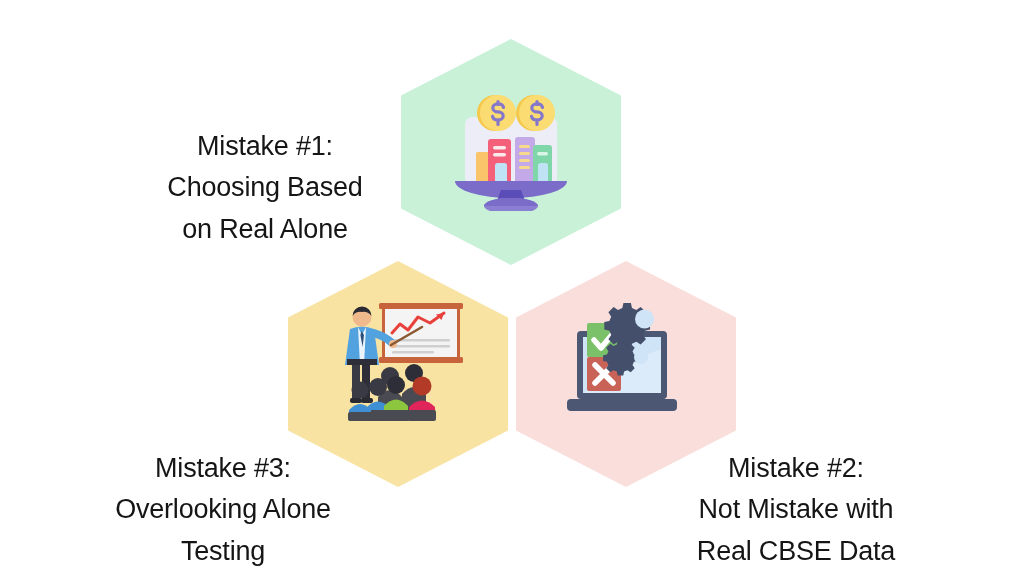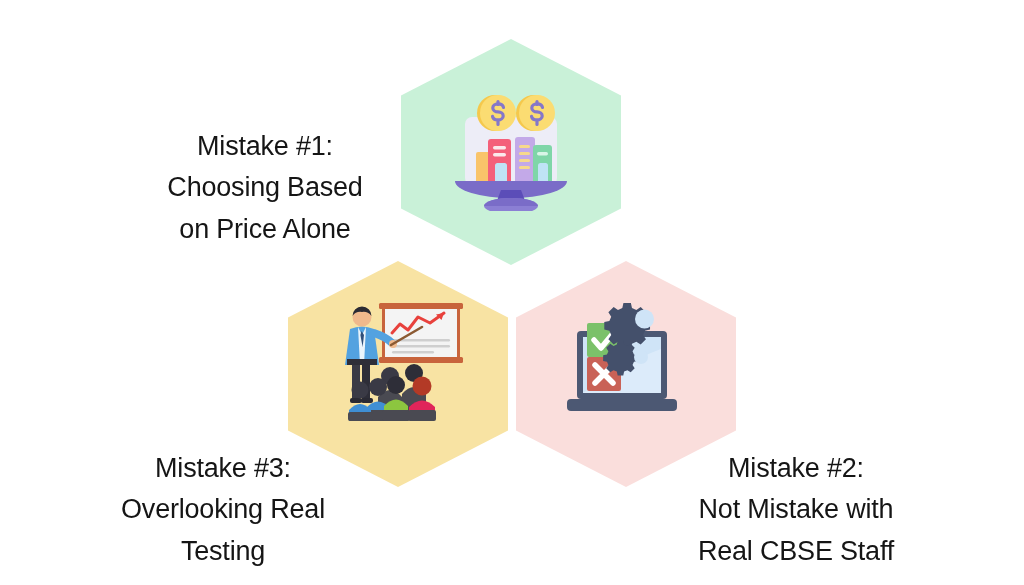--- a/index.html
+++ b/index.html
@@ -187,28 +187,28 @@
                    l4.6 -7 l-3 -7 l-8.2 -1.8 v-12 l8.2 -1.8 l3 -7 l-4.6 -7 l8.5 -8.5 l7 4.6 l7 -3 Z" transform="translate(2,38) scale(0.47) translate(26,6)"></path>
         </g>
         <circle cx="78" cy="58" r="7" fill="#CFE4F7"></circle>
       </svg>
     </div>
   </div>
 
   <div class="caption" id="caption-1">
     <span class="line">Mistake #1:</span>
     <span class="line">Choosing Based</span>
-    <span class="line">on Price Alone</span>
+    <span class="line">on Real Alone</span>
   </div>
 
   <div class="caption" id="caption-3">
     <span class="line">Mistake #3:</span>
-    <span class="line">Overlooking Real</span>
+    <span class="line">Overlooking Alone</span>
     <span class="line">Testing</span>
   </div>
 
   <div class="caption" id="caption-2">
     <span class="line">Mistake #2:</span>
     <span class="line">Not Mistake with</span>
-    <span class="line">Real CBSE Staff</span>
+    <span class="line">Real CBSE Data</span>
   </div>
 
 </div>
 
 </body></html>

